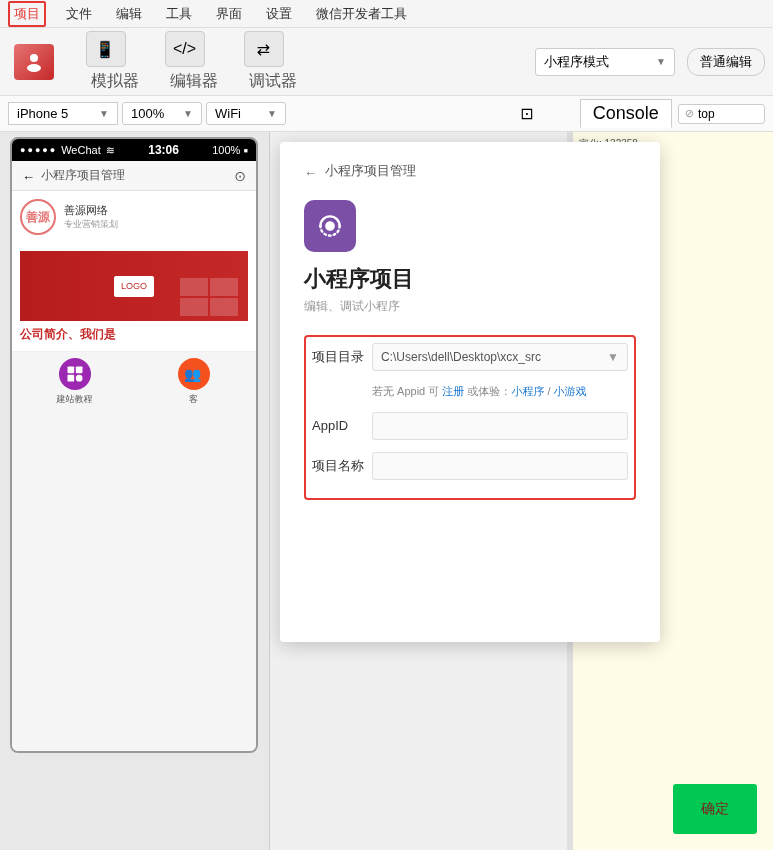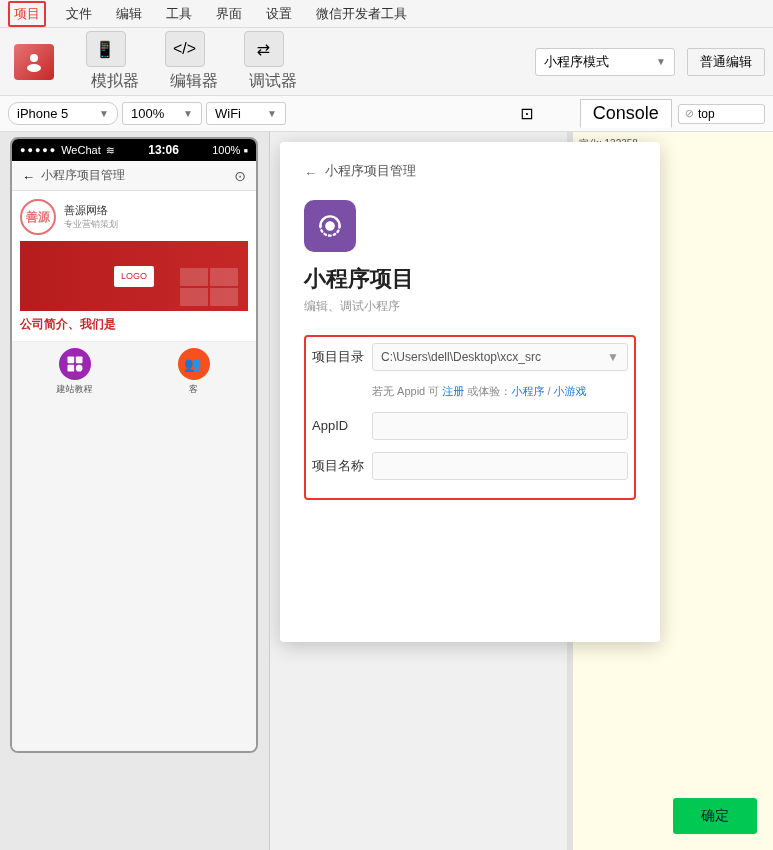--- a/index.html
+++ b/index.html
@@ -80,42 +80,42 @@
       border: 1px solid #ccc;
       border-radius: 3px;
       padding: 4px 8px;
       cursor: pointer;
       min-width: 140px;
       justify-content: space-between;
     }
     .toolbar-translate-btn {
       background: #f5f5f5;
       border: 1px solid #ccc;
-      border-radius: 2px;
+      border-radius: 12px;
       padding: 4px 12px;
       cursor: pointer;
       font-size: 13px;
     }
 
     
     .device-bar {
       display: flex;
       align-items: center;
       background: #fafafa;
       border-bottom: 1px solid #ddd;
       padding: 4px 8px;
       height: 36px;
       gap: 4px;
     }
     .device-select {
       display: flex;
       align-items: center;
       background: white;
       border: 1px solid #ccc;
-      border-radius: 10px;
+      border-radius: 0;
       padding: 3px 8px;
       cursor: pointer;
       min-width: 110px;
       justify-content: space-between;
       font-size: 13px;
     }
     .zoom-select {
       display: flex;
       align-items: center;
       background: white;
@@ -234,21 +234,21 @@
     
     .website-banner {
       background: white;
       border-bottom: 1px solid #eee;
       padding: 8px;
     }
     .company-header {
       display: flex;
       align-items: center;
       gap: 8px;
-      margin-bottom: 6px;
+      margin-bottom: 16px;
       font-size: 11px;
       color: #333;
     }
     .company-logo {
       width: 36px;
       height: 36px;
       border: 2px solid #e57373;
       border-radius: 50%;
       display: flex;
       align-items: center;
@@ -463,24 +463,24 @@
       color: #1976d2;
       cursor: pointer;
     }
 
     
     .confirm-btn {
       position: absolute;
       bottom: 16px;
       right: 16px;
       background: #00c853;
-      color: #0f172a;
+      color: #7f1d1d;
       border: none;
       border-radius: 3px;
-      padding: 9px 28px;
+      padding: 16px 28px;
       font-size: 14px;
       cursor: pointer;
     }
 
     .chevron { font-size: 10px; color: #777; }
   </style>
 </head>
 <body>
 
 <div class="menu-bar">

